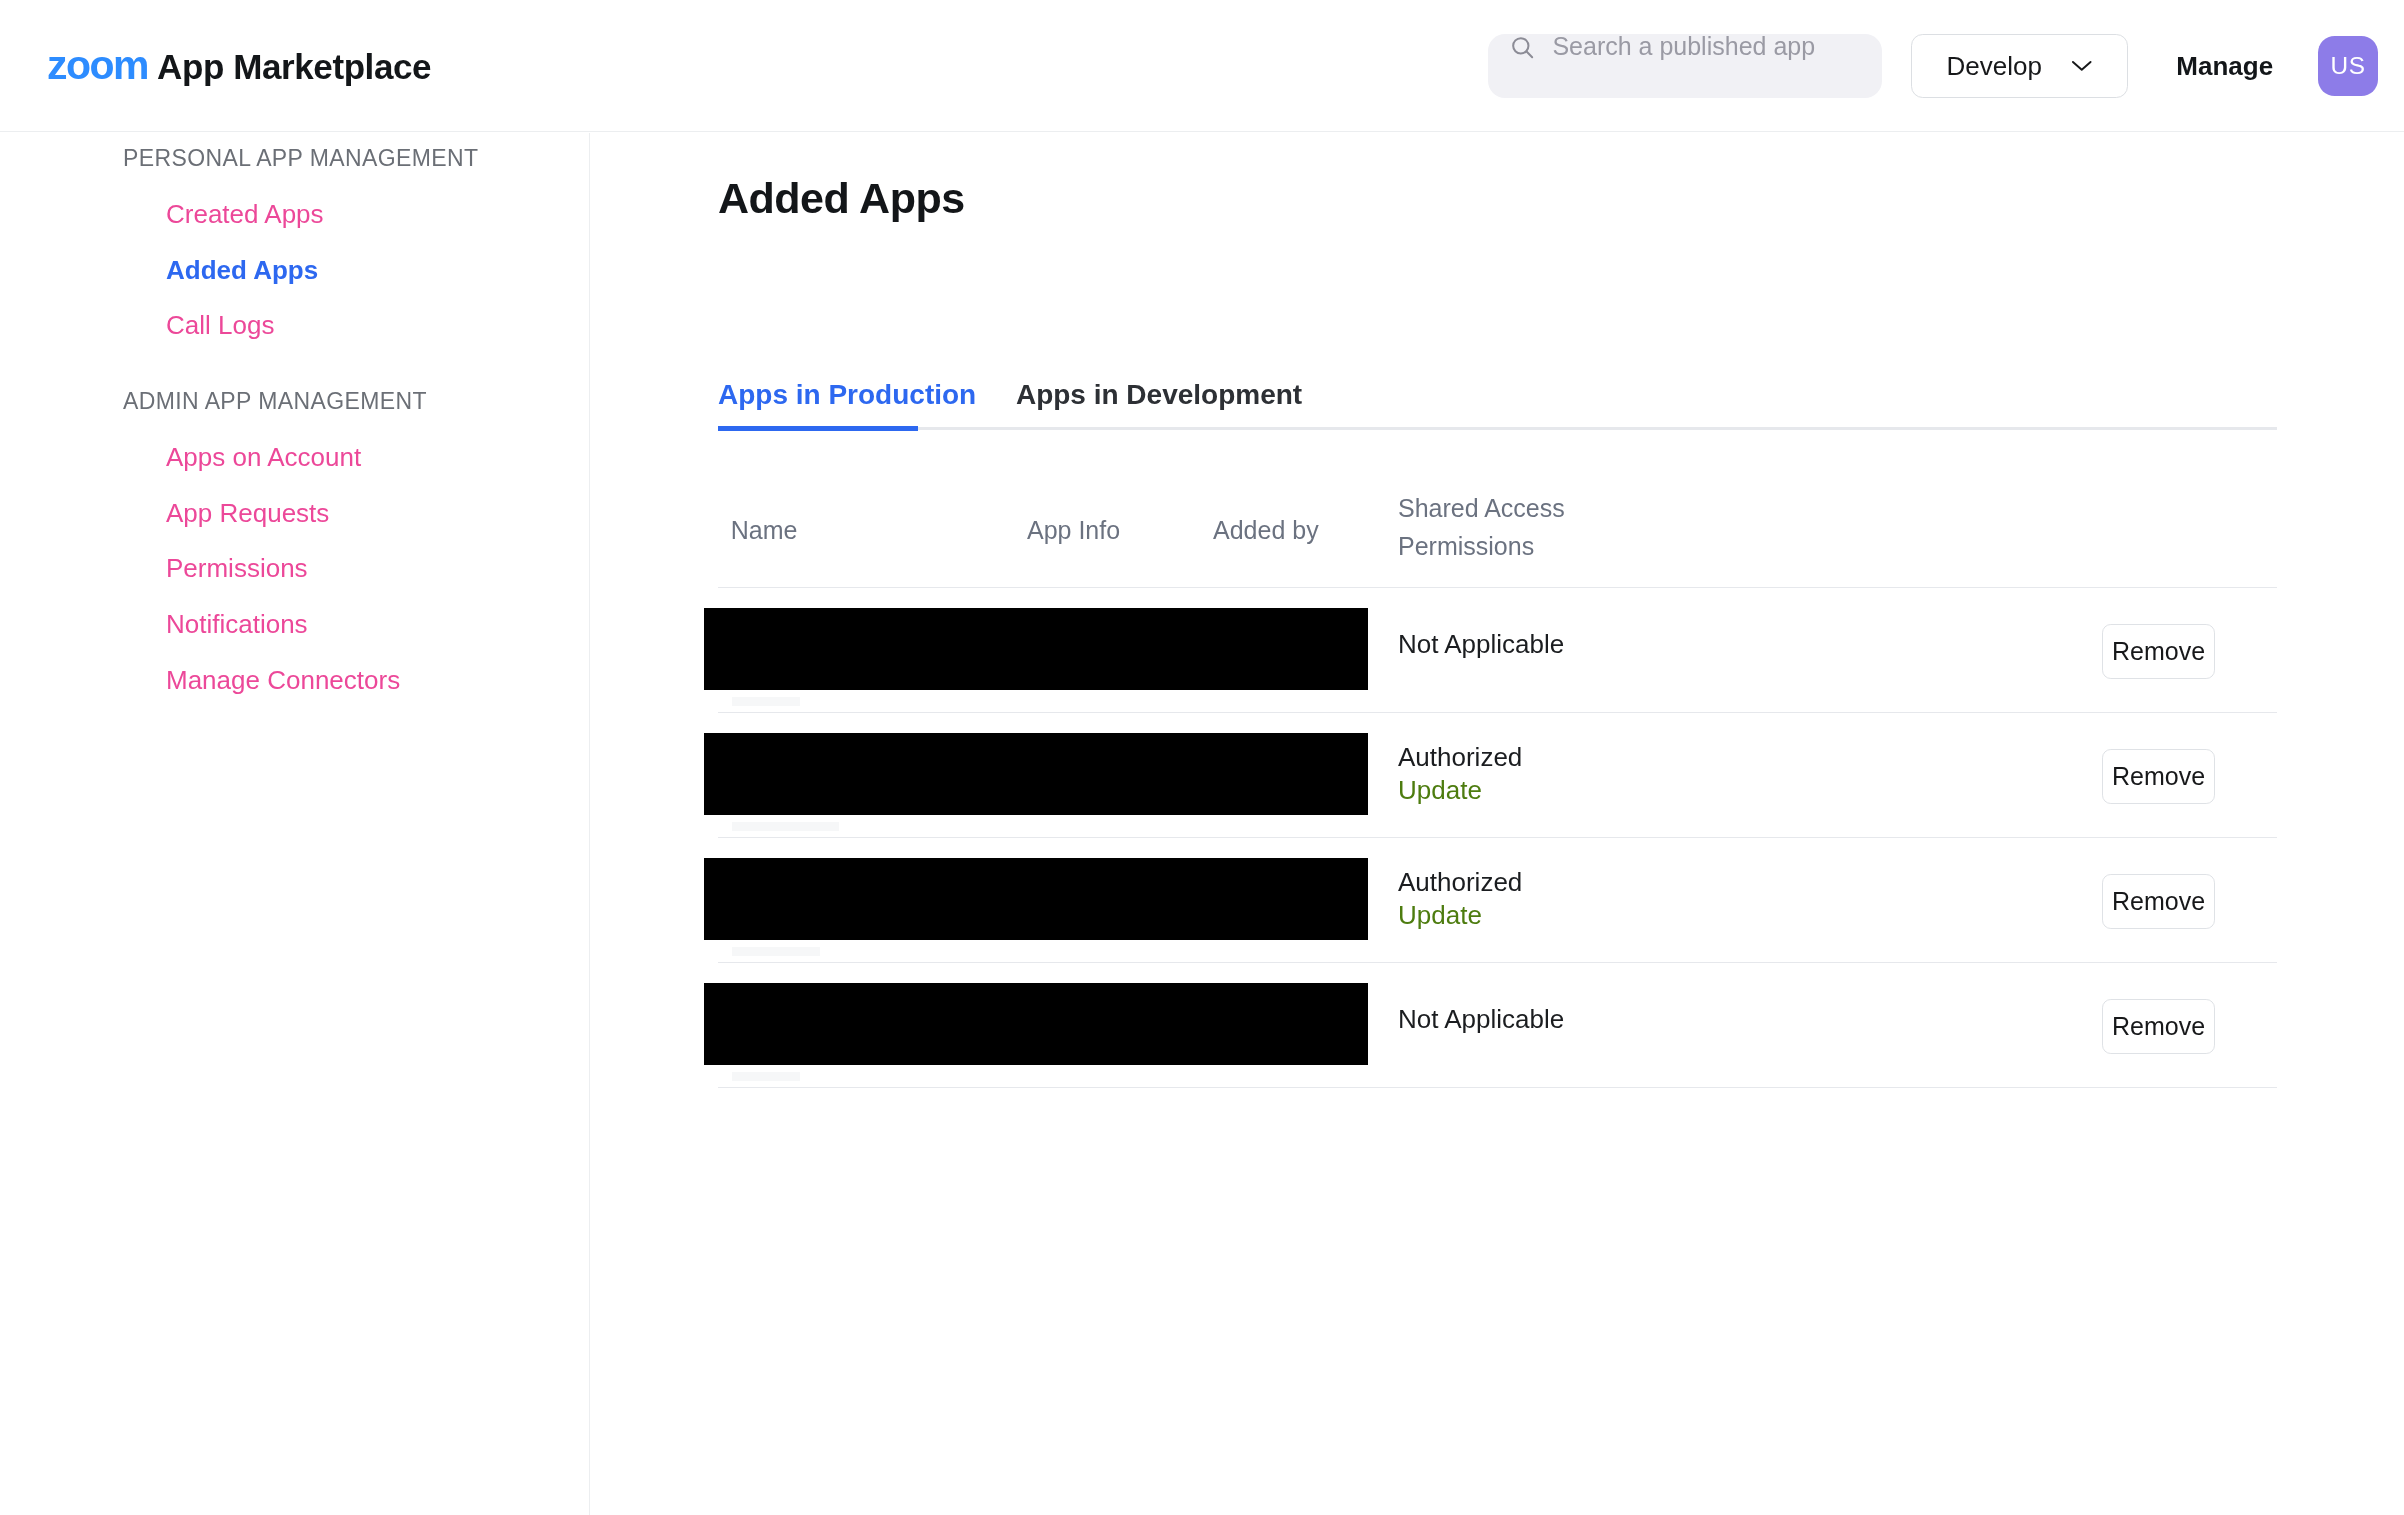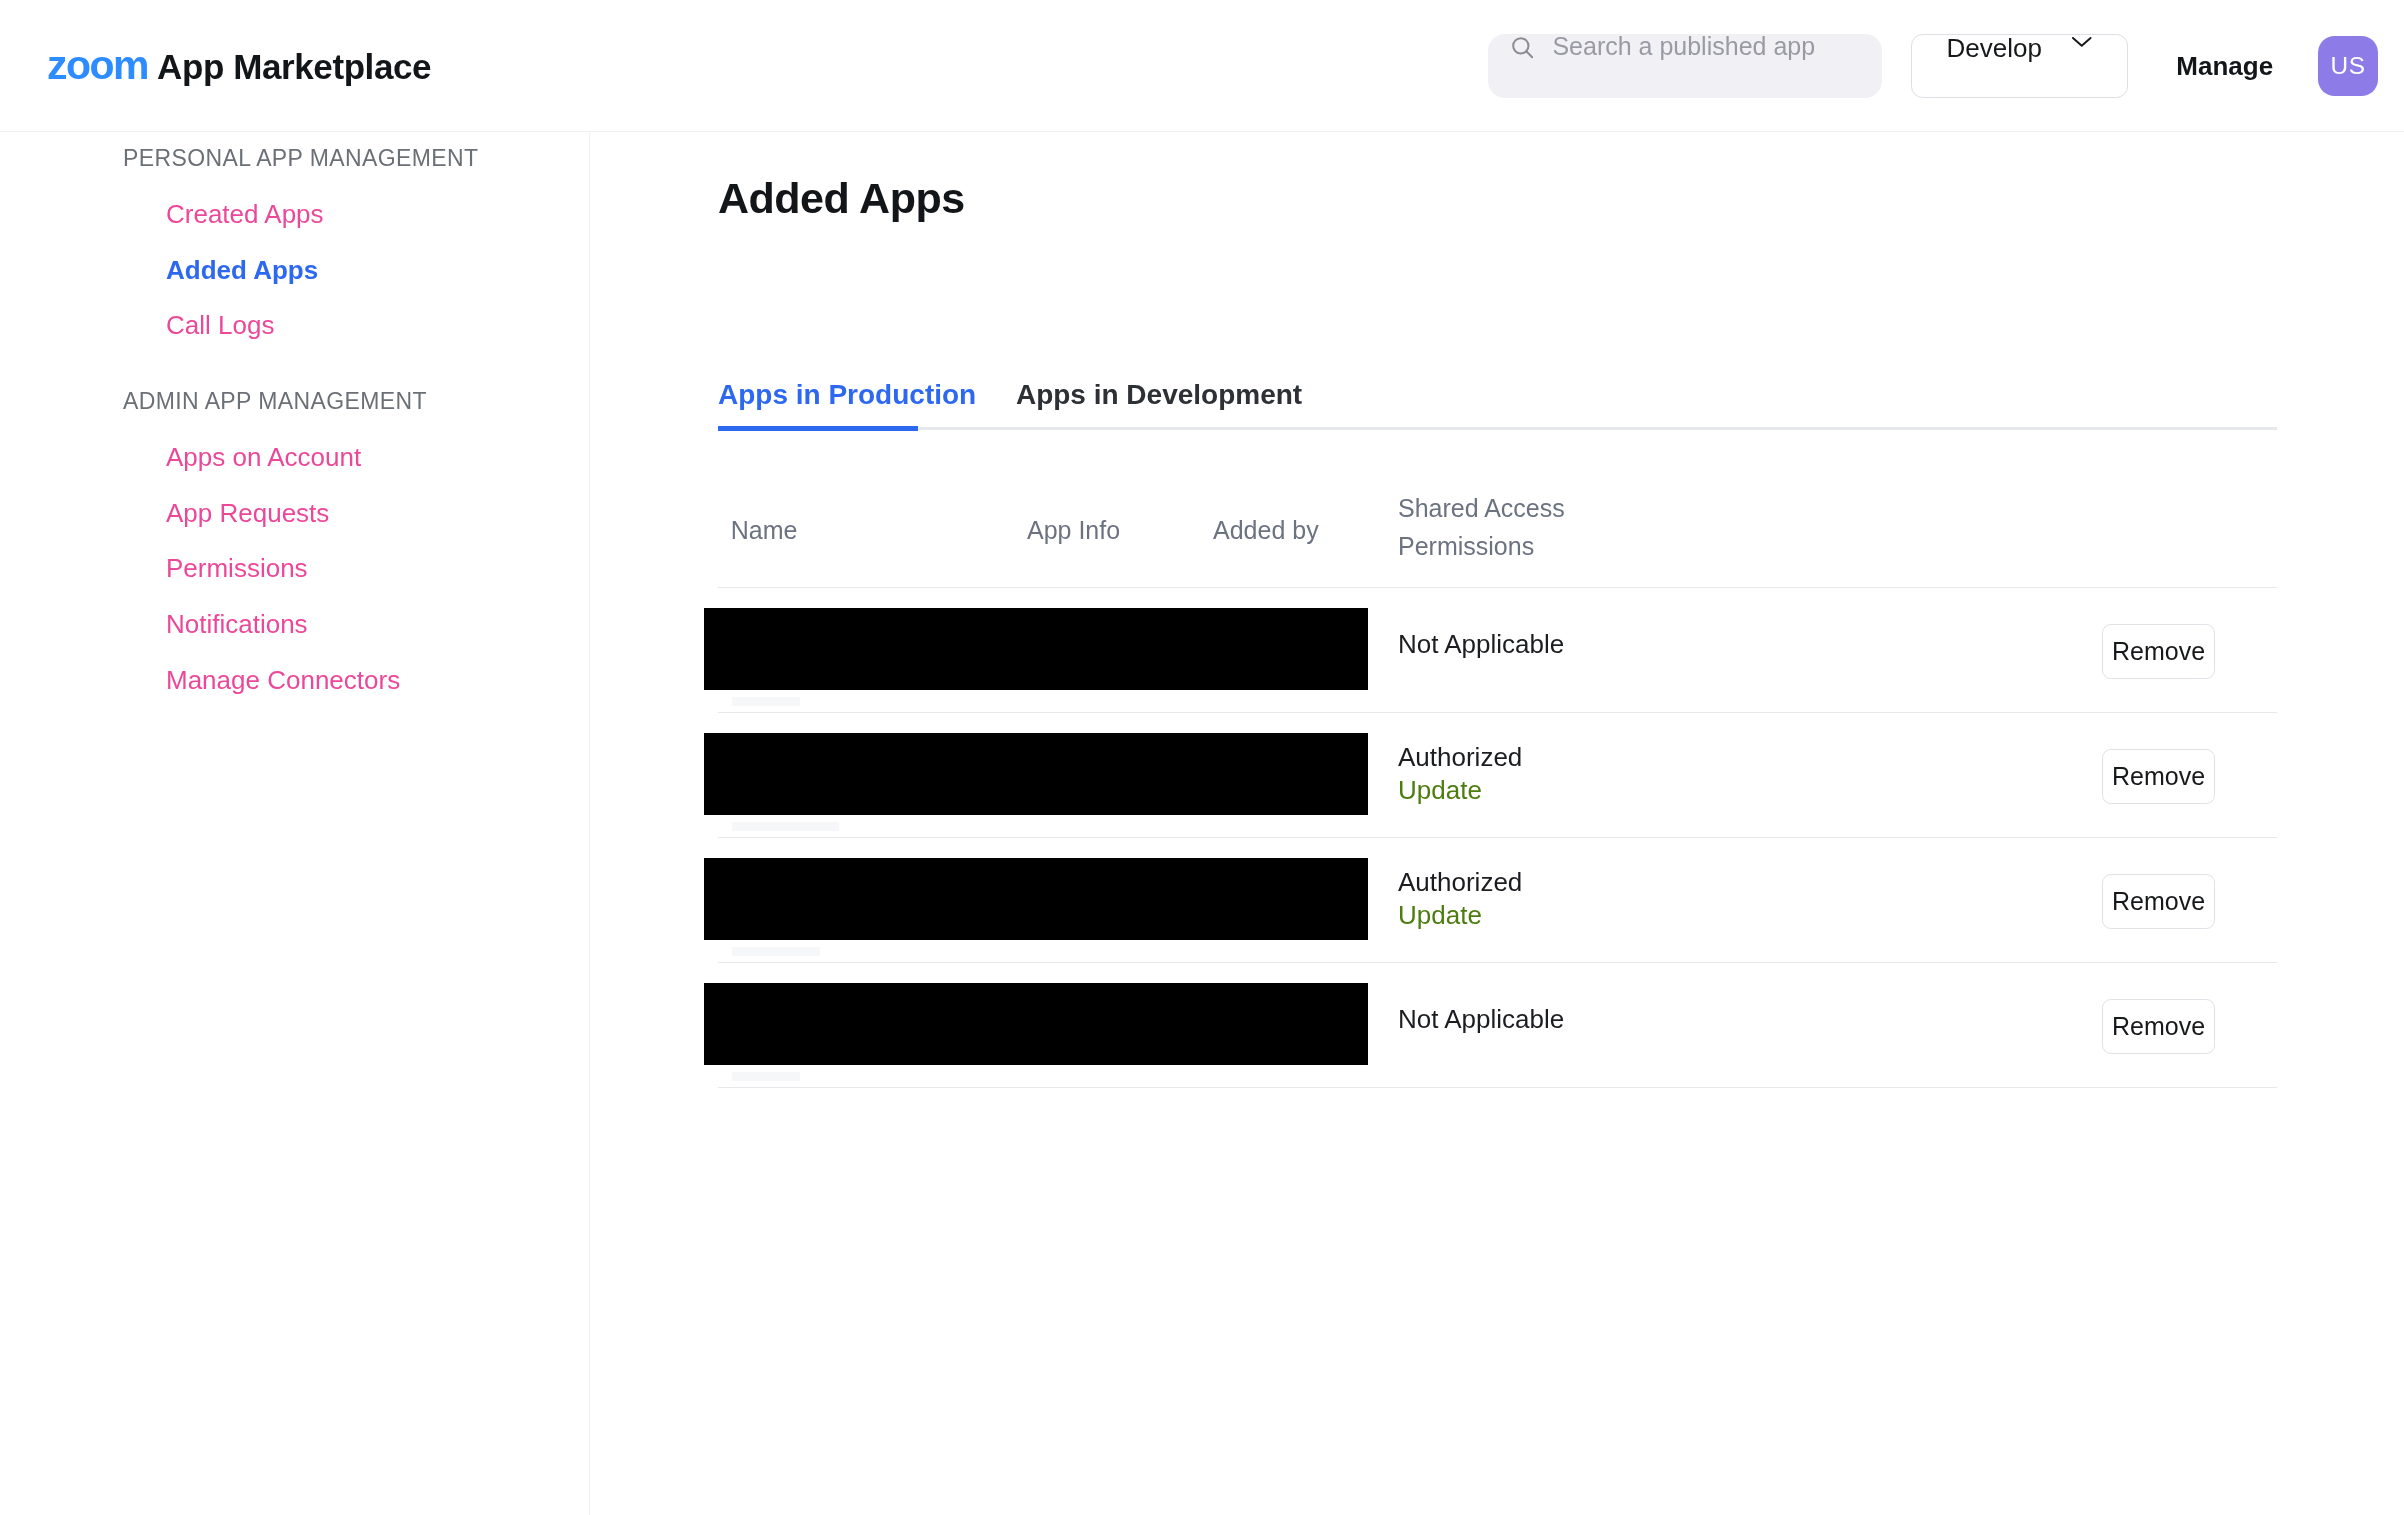--- a/index.html
+++ b/index.html
@@ -69,20 +69,21 @@
     line-height: 1;
   }
 
   .develop-btn {
     height: 64px;
     min-width: 217px;
     border: 1px solid #dcdfe3;
     border-radius: 11.7px;
     background: #ffffff;
     display: flex;
+    align-items: center;
     justify-content: center;
     gap: 29px;
     padding: 0 25px;
     cursor: pointer;
     margin-right: 25px;
   }
   .develop-btn .lbl {
     font-size: 26px;
     color: #17181a;
     line-height: 1;

